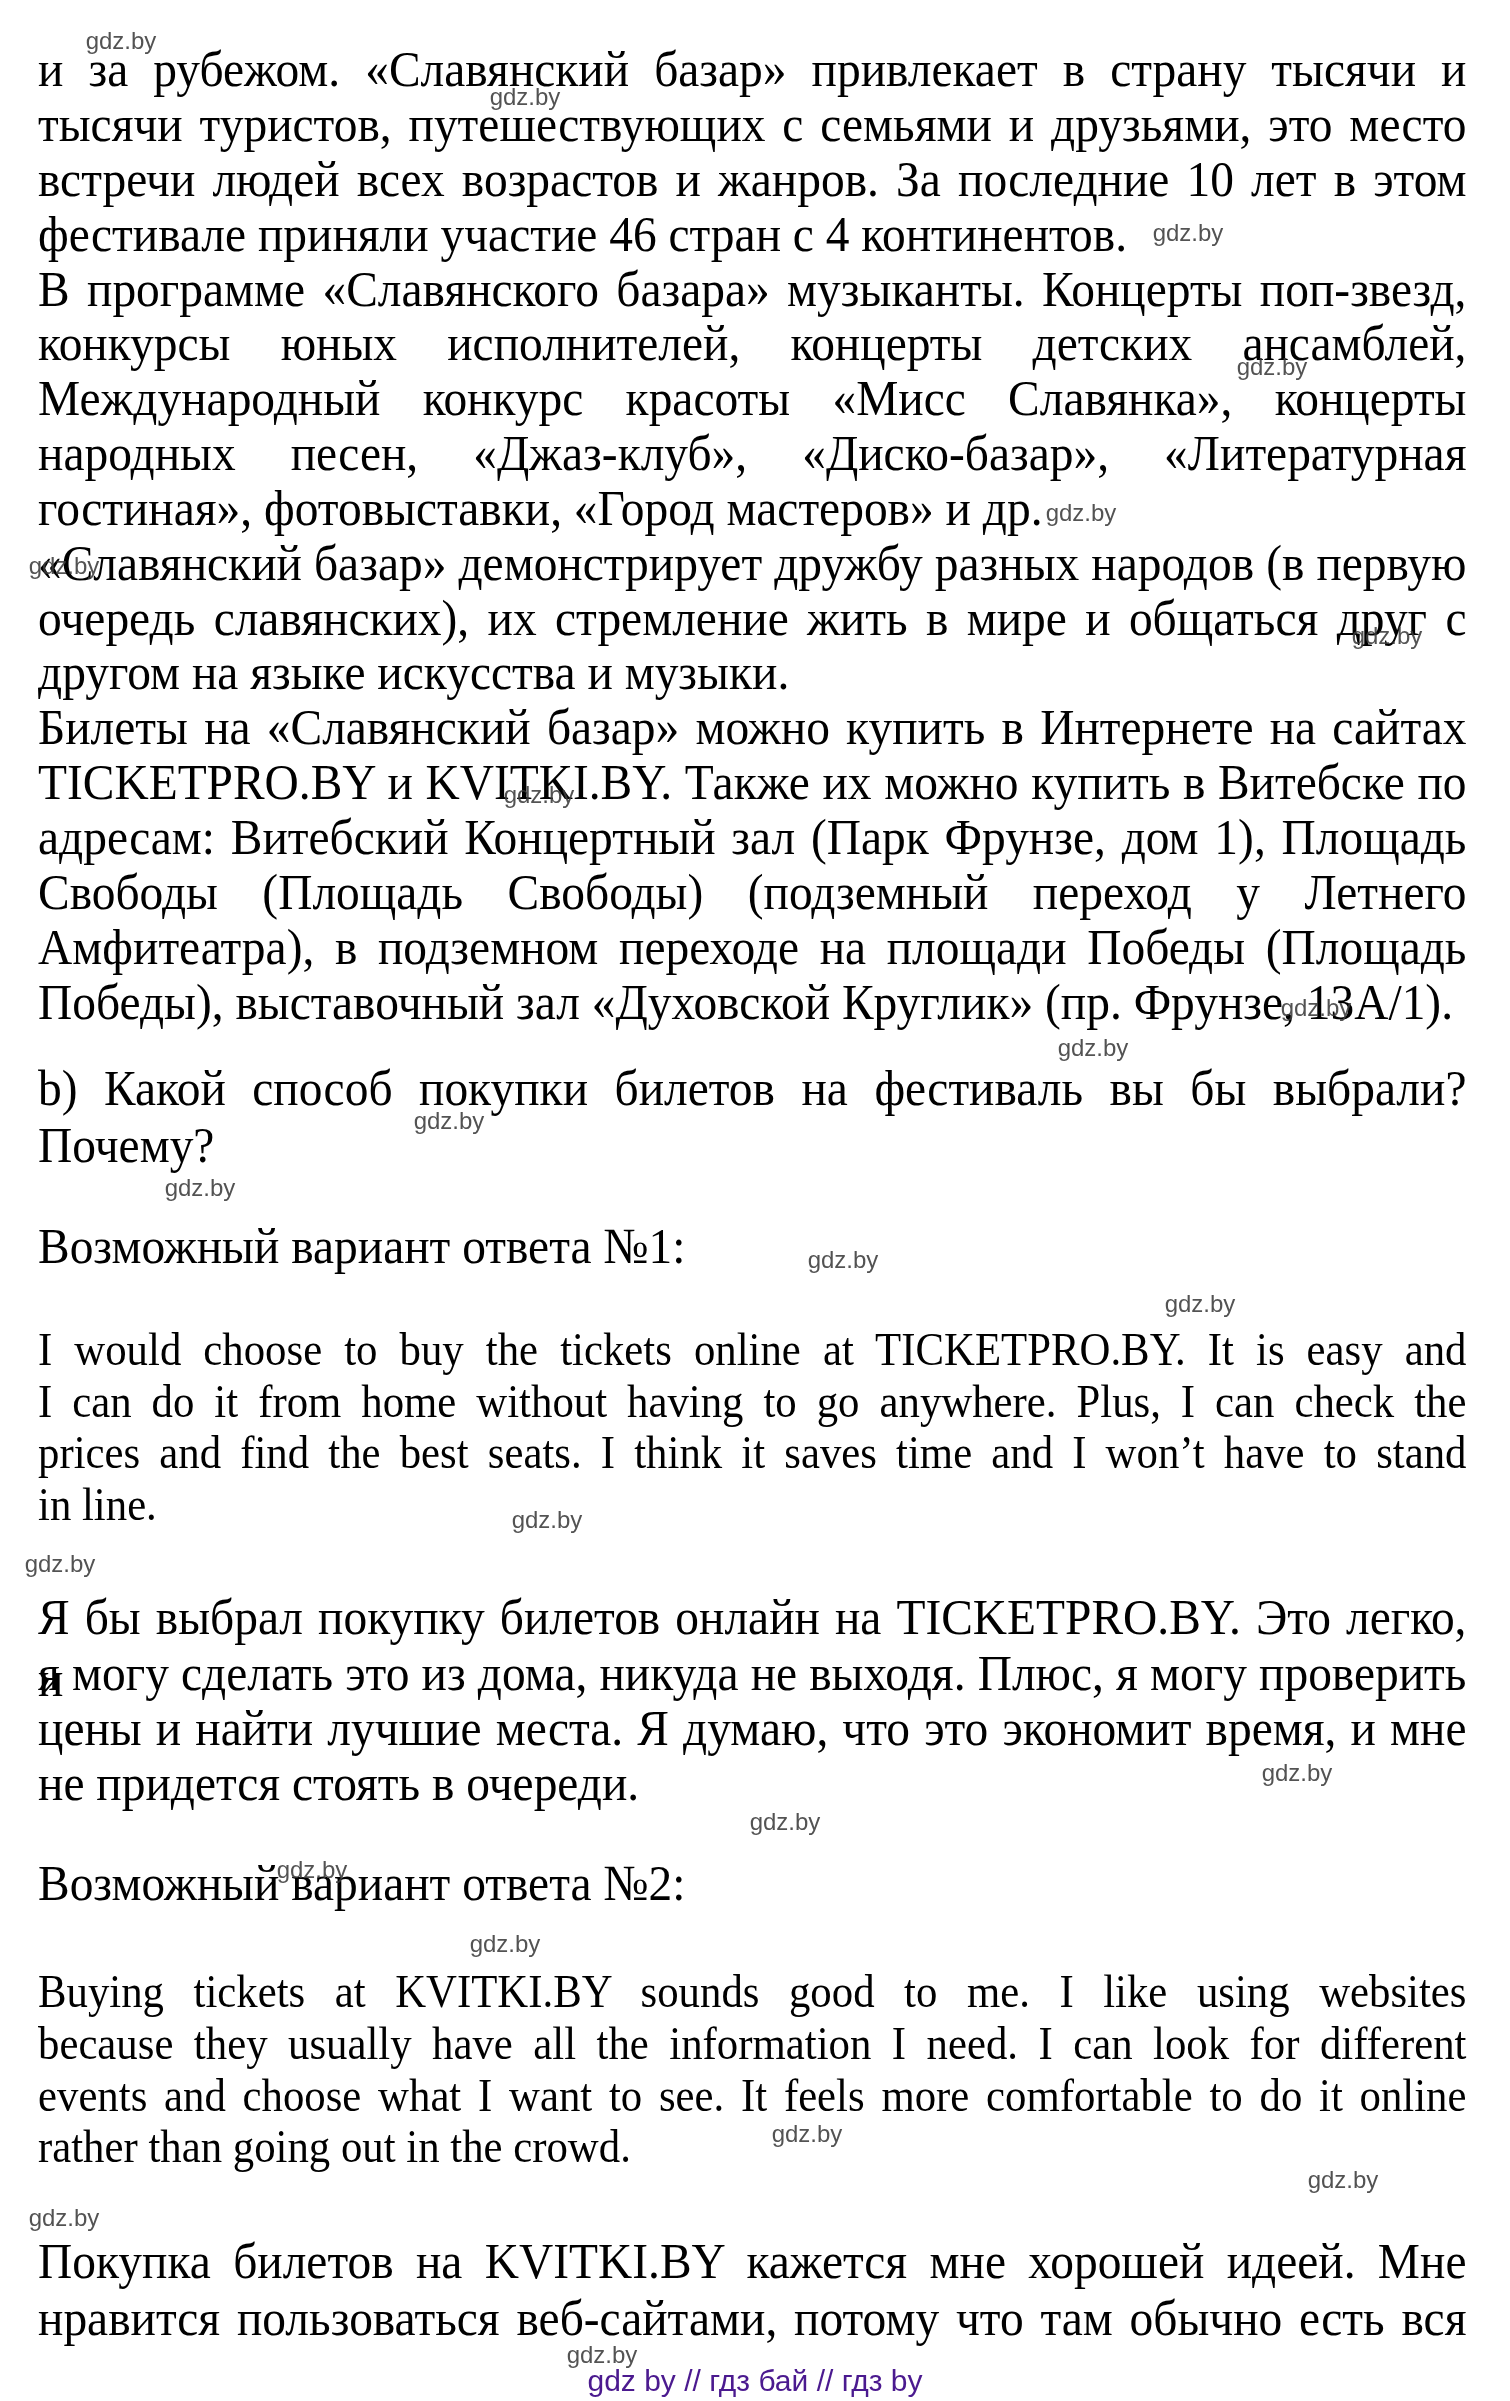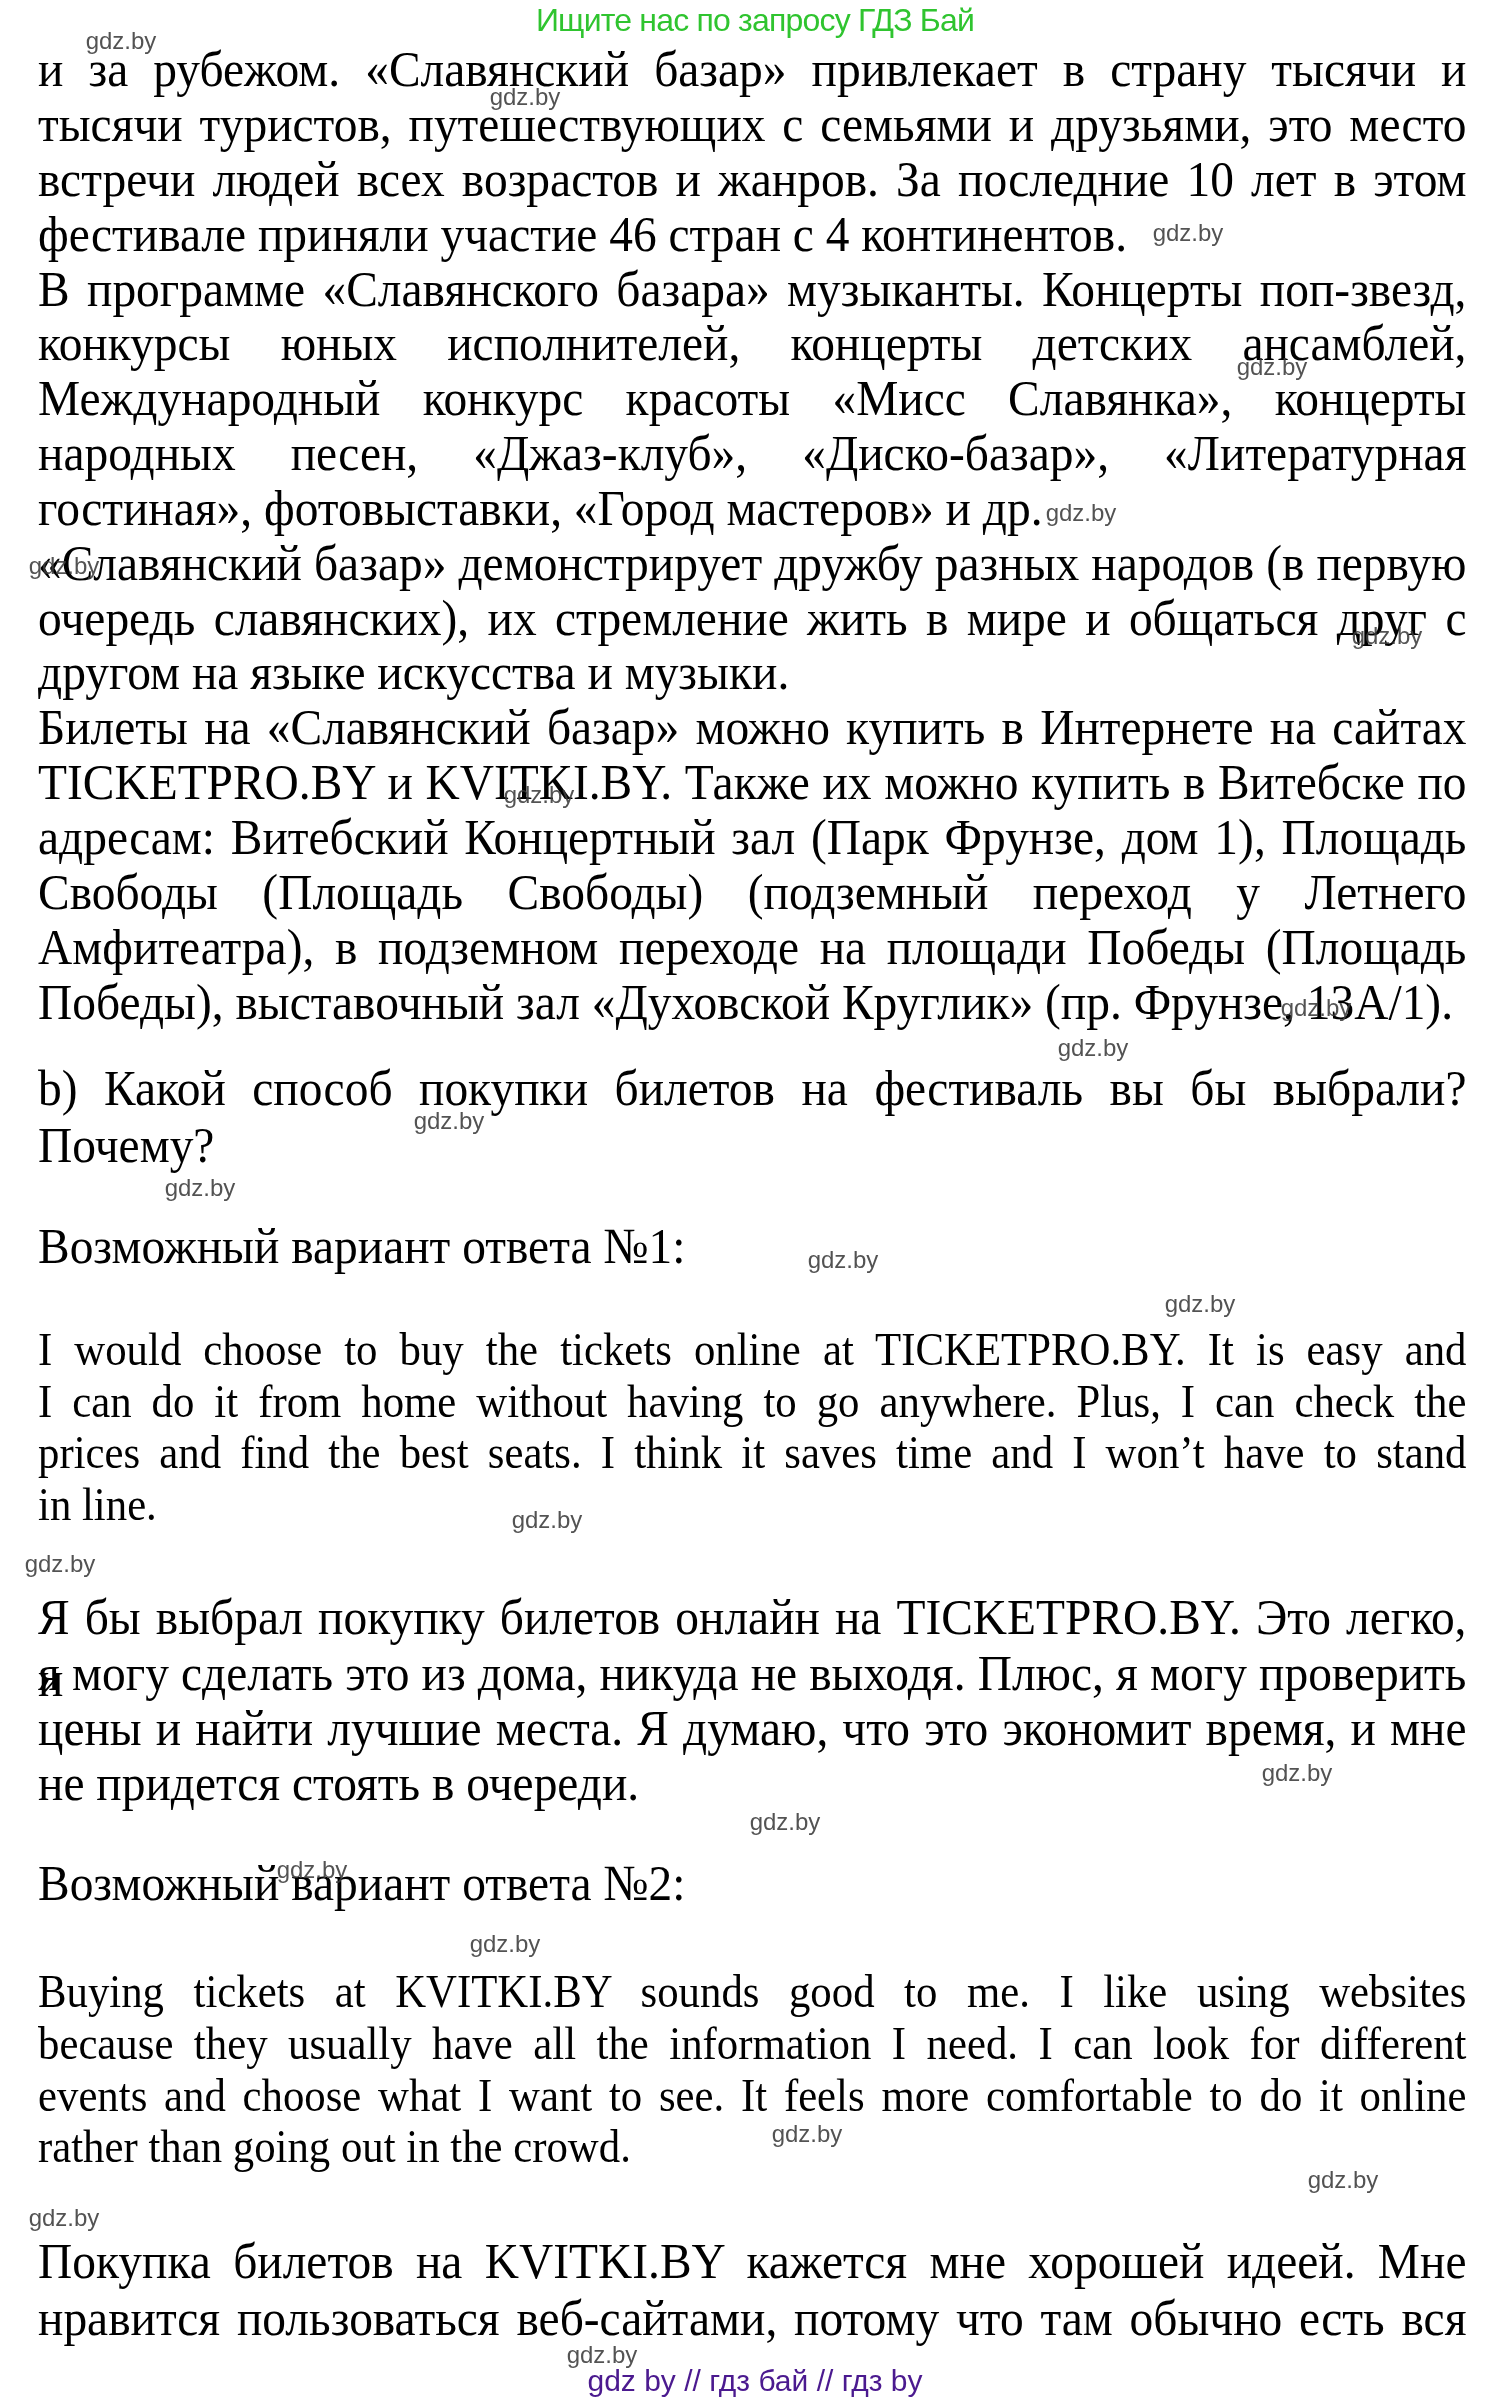--- a/index.html
+++ b/index.html
@@ -39,21 +39,20 @@
     font-size:24px;
     color:#3c3c3c;
     opacity:0.88;
     white-space:nowrap;
   }
 </style>
 </head>
 <body>
 
 <div class="page">
-  <div class="banner top" style="color: rgb(47, 196, 47);">Ищите нас по запросу ГДЗ Бай</div>
 
   <div id="text-layer">
       <div class="line ru just" style="top: 38px;">и за рубежом. «Славянский базар» привлекает в страну тысячи и</div>
       <div class="line ru just" style="top: 93px;">тысячи туристов, путешествующих с семьями и друзьями, это место</div>
       <div class="line ru just" style="top: 148px;">встречи людей всех возрастов и жанров. За последние 10 лет в этом</div>
       <div class="line ru" style="top: 203px;">фестивале приняли участие 46 стран с 4 континентов.</div>
       <div class="line ru just" style="top: 258px;">В программе «Славянского базара» музыканты. Концерты поп-звезд,</div>
       <div class="line ru just" style="top: 312px;">конкурсы юных исполнителей, концерты детских ансамблей,</div>
       <div class="line ru just" style="top: 367px;">Международный конкурс красоты «Мисс Славянка», концерты</div>
       <div class="line ru just" style="top: 422px;">народных песен, «Джаз-клуб», «Диско-базар», «Литературная</div>

